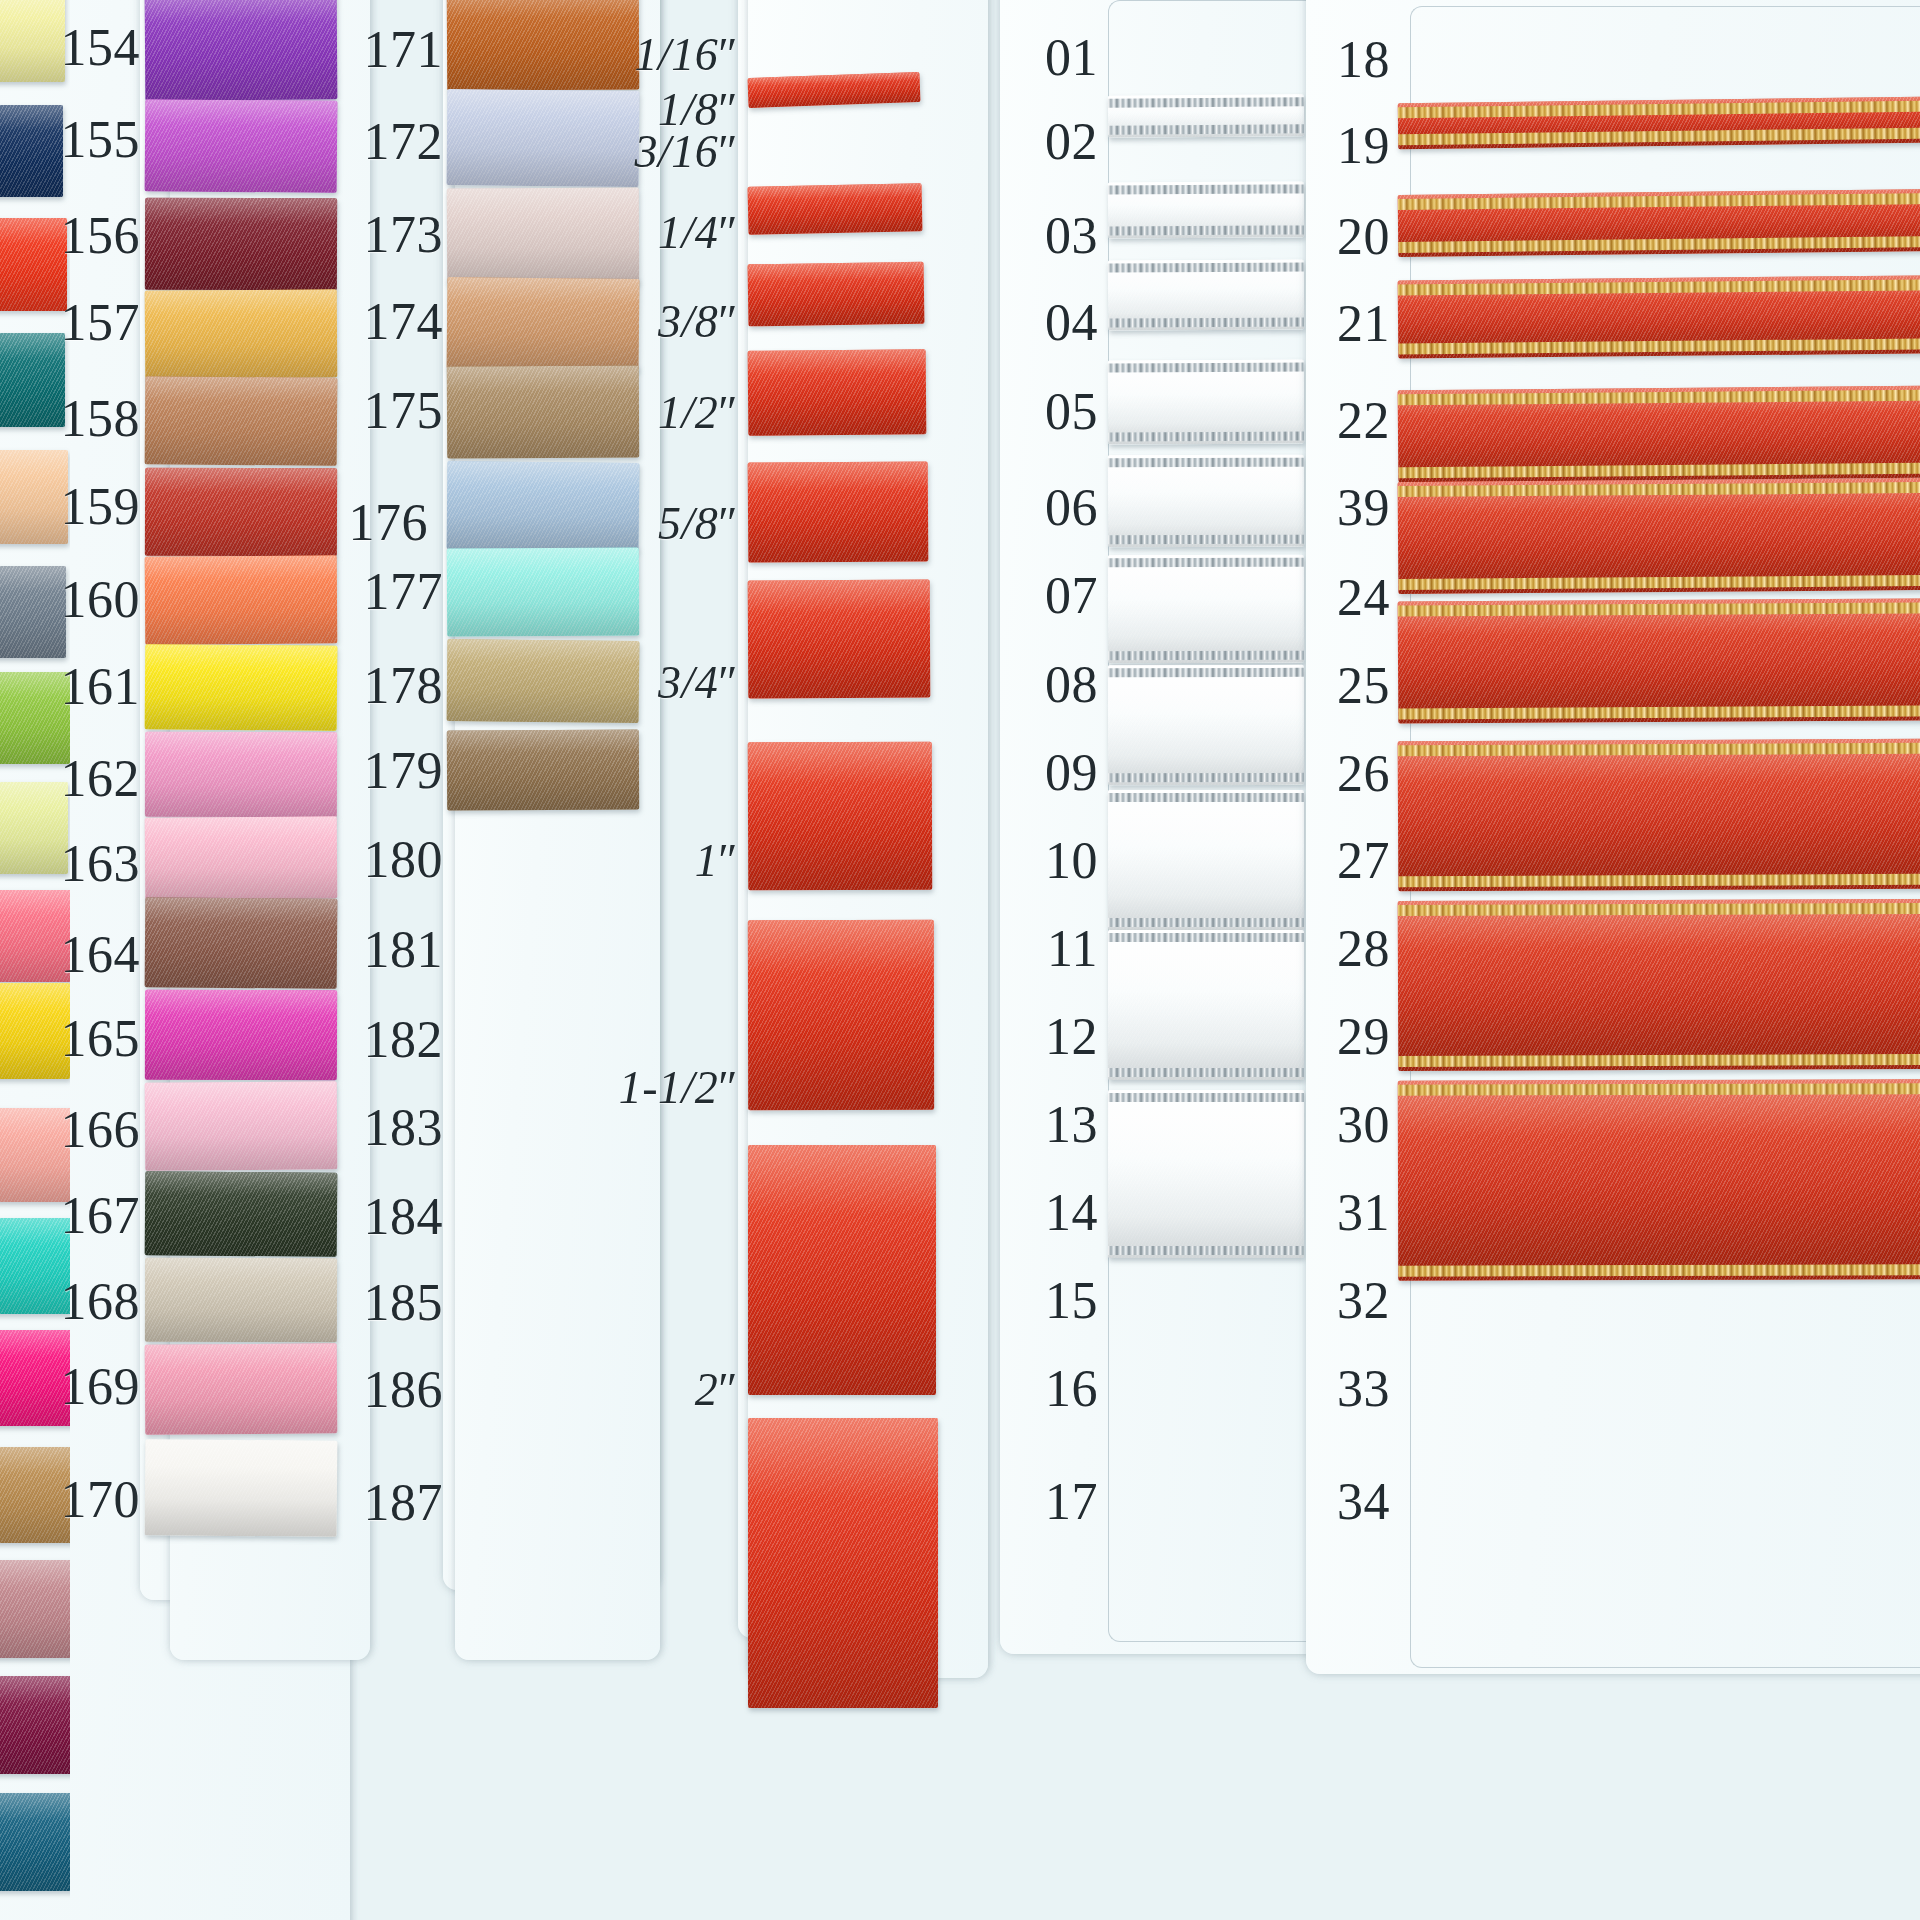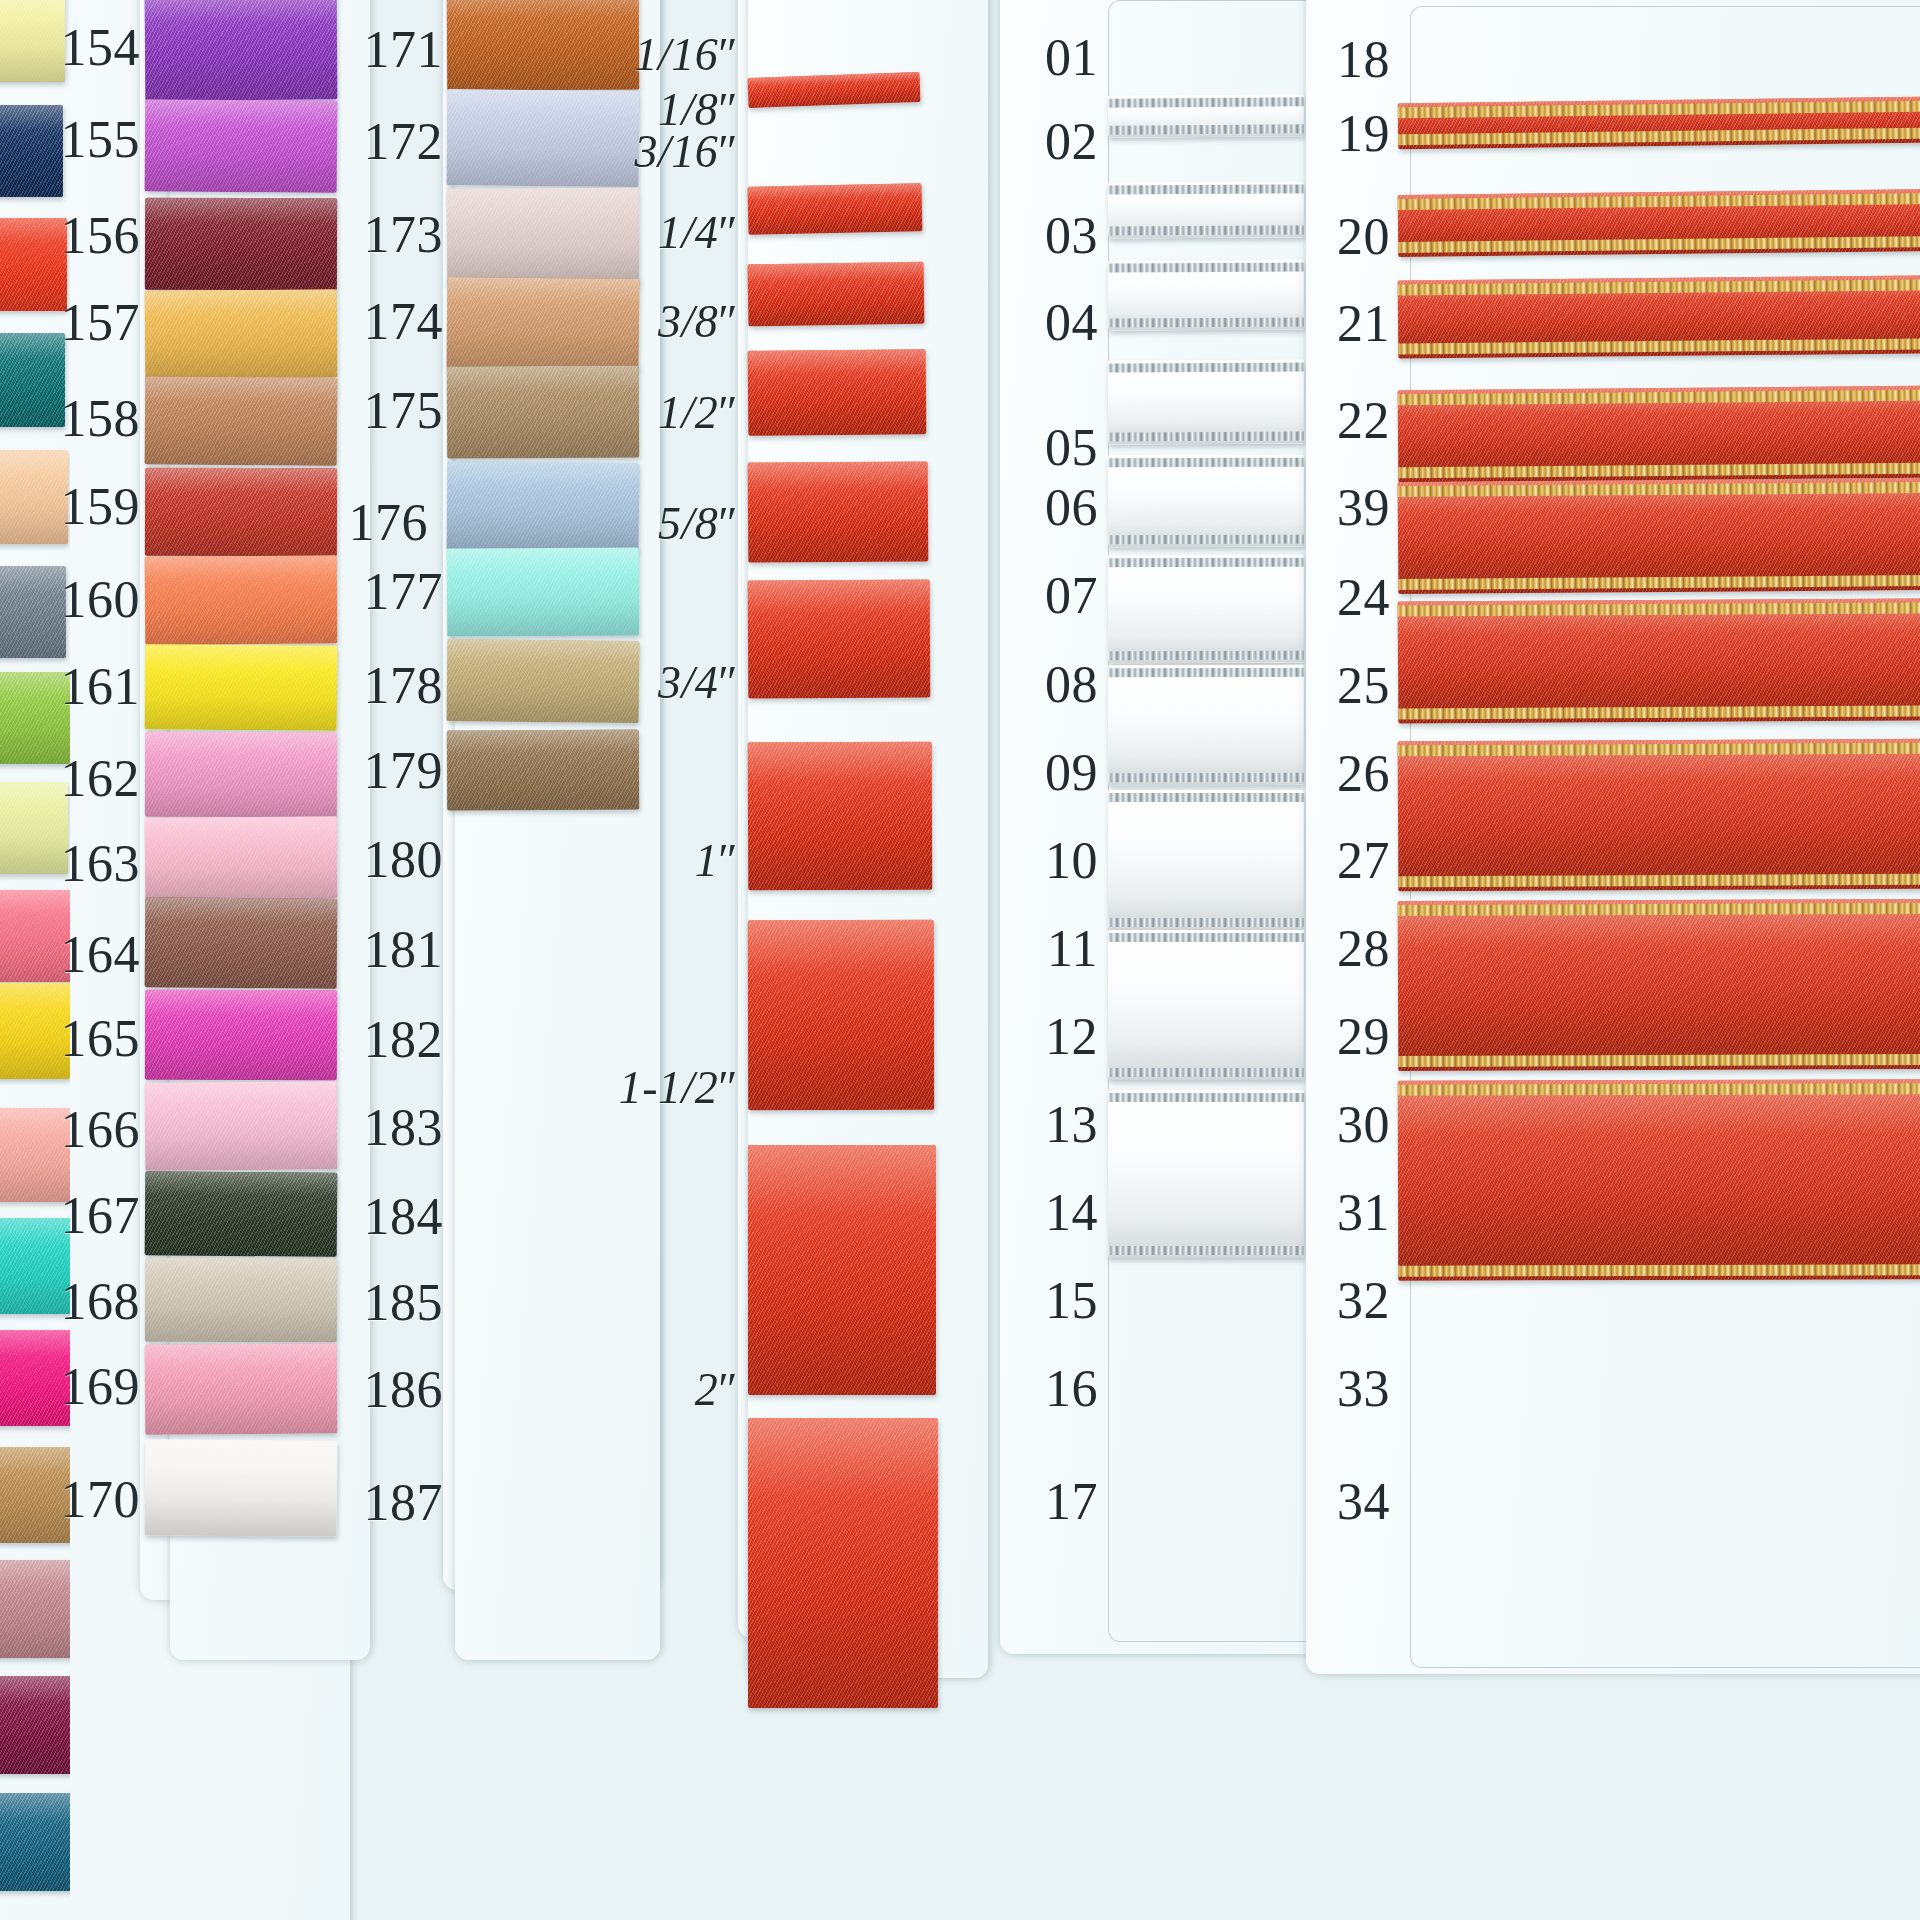--- a/index.html
+++ b/index.html
@@ -235,21 +235,21 @@
 
   <div class="card" style="left:1000px;top:-26px;width:318px;height:1680px;">
     <div class="inner-line box" style="left:34%;top:26px;"></div>
   </div>
 
   <div id="labels-01">
       <div class="lbl" style="left: 898px; top: 58px; width: 200px;">01</div>
       <div class="lbl" style="left: 898px; top: 142px; width: 200px;">02</div>
       <div class="lbl" style="left: 898px; top: 236px; width: 200px;">03</div>
       <div class="lbl" style="left: 898px; top: 323px; width: 200px;">04</div>
-      <div class="lbl" style="left: 898px; top: 412px; width: 200px; margin-top: 36px;">05</div>
+      <div class="lbl" style="left: 898px; top: 412px; width: 200px;">05</div>
       <div class="lbl" style="left: 898px; top: 508px; width: 200px;">06</div>
       <div class="lbl" style="left: 898px; top: 596px; width: 200px;">07</div>
       <div class="lbl" style="left: 898px; top: 685px; width: 200px;">08</div>
       <div class="lbl" style="left: 898px; top: 773px; width: 200px;">09</div>
       <div class="lbl" style="left: 898px; top: 861px; width: 200px;">10</div>
       <div class="lbl" style="left: 898px; top: 949px; width: 200px;">11</div>
       <div class="lbl" style="left: 898px; top: 1037px; width: 200px;">12</div>
       <div class="lbl" style="left: 898px; top: 1125px; width: 200px;">13</div>
       <div class="lbl" style="left: 898px; top: 1213px; width: 200px;">14</div>
       <div class="lbl" style="left: 898px; top: 1301px; width: 200px;">15</div>
@@ -298,21 +298,21 @@
         <i class="edge b"></i>
       </div>
     </div>
 
   <div class="card" style="left:1306px;top:-26px;width:650px;height:1700px;">
     <div class="inner-line box" style="left:16%;top:32px;"></div>
   </div>
 
   <div id="labels-18">
       <div class="lbl" style="left: 1190px; top: 60px; width: 200px; text-align: right;">18</div>
-      <div class="lbl" style="left: 1190px; top: 134px; width: 200px;">19</div>
+      <div class="lbl" style="left: 1190px; top: 146px; width: 200px;">19</div>
       <div class="lbl" style="left: 1190px; top: 237px; width: 200px;">20</div>
       <div class="lbl" style="left: 1190px; top: 324px; width: 200px;">21</div>
       <div class="lbl" style="left: 1190px; top: 421px; width: 200px;">22</div>
       <div class="lbl" style="left: 1190px; top: 508px; width: 200px;">39</div>
       <div class="lbl" style="left: 1190px; top: 598px; width: 200px;">24</div>
       <div class="lbl" style="left: 1190px; top: 686px; width: 200px;">25</div>
       <div class="lbl" style="left: 1190px; top: 774px; width: 200px;">26</div>
       <div class="lbl" style="left: 1190px; top: 861px; width: 200px;">27</div>
       <div class="lbl" style="left: 1190px; top: 949px; width: 200px;">28</div>
       <div class="lbl" style="left: 1190px; top: 1037px; width: 200px;">29</div>

